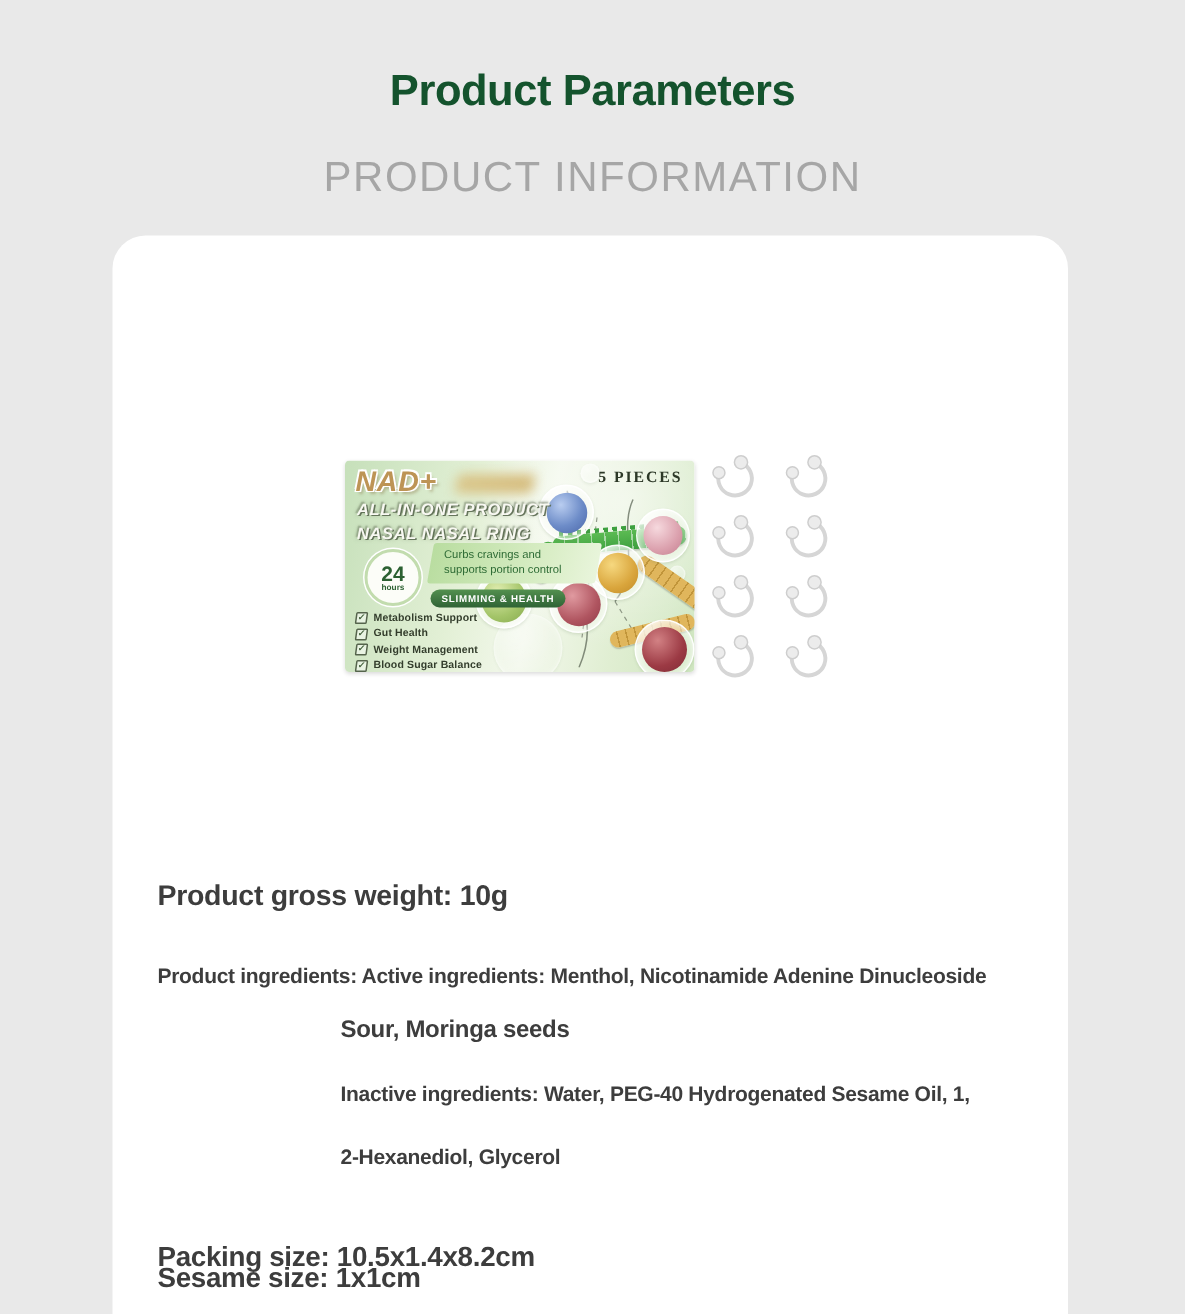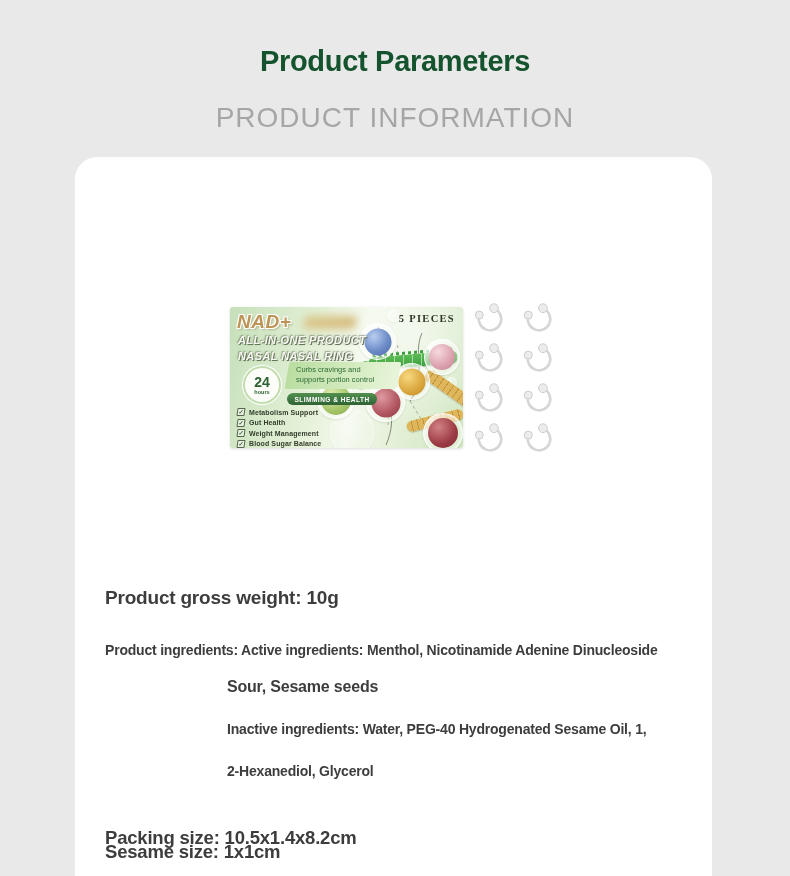--- a/index.html
+++ b/index.html
@@ -320,19 +320,19 @@
 
       <svg width="34" height="37" viewBox="0 0 34 37">
         <path d="M 21 10.6 A 11.2 11.2 0 1 1 6.5 17.3" fill="none" stroke="#d6d6d6" stroke-width="2.6" stroke-linecap="round"></path>
         <circle cx="21" cy="10.2" r="4.4" fill="#ececec" stroke="#cecece" stroke-width="1"></circle>
         <circle cx="6.3" cy="17.1" r="4" fill="#ececec" stroke="#cecece" stroke-width="1"></circle>
       </svg>
     </div>
 
   <p class="d-line fs-lg d2">Product gross weight: 10g</p>
   <p class="d-line fs-sm d3">Product ingredients: Active ingredients: Menthol, Nicotinamide Adenine Dinucleoside</p>
-  <p class="d-line fs-md d4">Sour, Sesame seeds</p>
+  <p class="d-line fs-md d4">Sour, Moringa seeds</p>
   <p class="d-line fs-sm d5">Inactive ingredients: Water, PEG-40 Hydrogenated Sesame Oil, 1,</p>
   <p class="d-line fs-sm d6">2-Hexanediol, Glycerol</p>
   <p class="d-line fs-xl d7">Packing size: 10.5x1.4x8.2cm</p>
   <p class="d-line fs-xl d8">Sesame size: 1x1cm</p>
 
 </div>
 
 </body></html>

